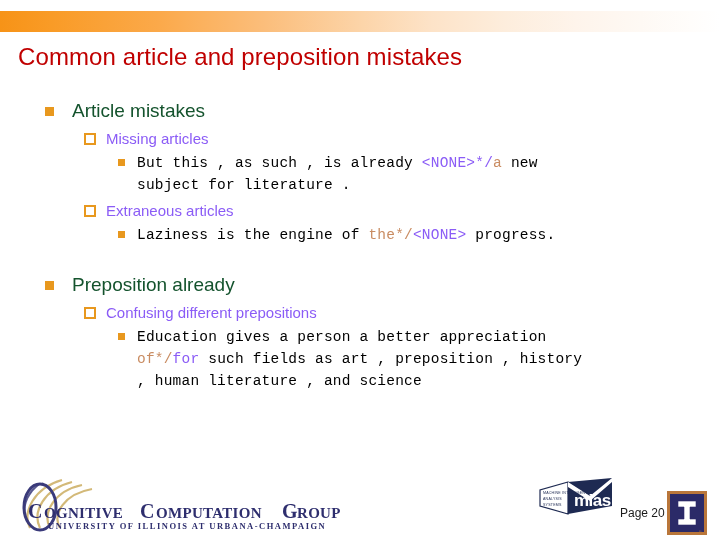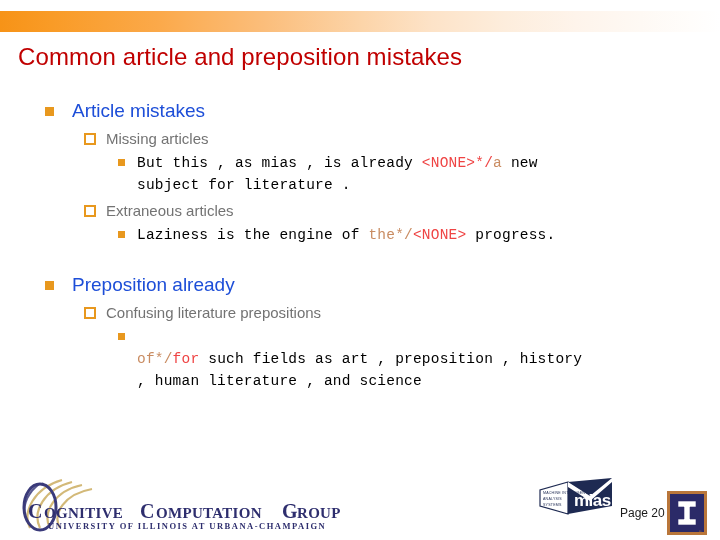--- a/index.html
+++ b/index.html
@@ -63,38 +63,38 @@
     left: 0;
     top: 98px;
     width: 720px;
   }
 
   .lvl1 {
     position: relative;
     padding-left: 72px;
     margin-bottom: 2px;
     font-size: 19px;
-    color: #1d4ed8;
+    color: #14532d;
     line-height: 26px;
   }
   .lvl1 .bullet-sq {
     position: absolute;
     left: 45px;
     top: 9px;
     width: 9px;
     height: 9px;
     background: #E8981E;
   }
 
   .lvl2 {
     position: relative;
     padding-left: 106px;
     margin-top: 4px;
     font-size: 15px;
-    color: #737373;
+    color: #8b5cf6;
     line-height: 21px;
   }
   .lvl2 .bullet-hollow {
     position: absolute;
     left: 84px;
     top: 5px;
     width: 8px;
     height: 8px;
     border: 2px solid #E8981E;
     background: transparent;
@@ -113,21 +113,21 @@
   }
   .lvl3 .bullet-sm {
     position: absolute;
     left: 118px;
     top: 7px;
     width: 7px;
     height: 7px;
     background: #E8981E;
   }
 
-  .mono-blue { color: #ef4444; }
+  .mono-blue { color: #8b5cf6; }
   .mono-orange { color: #C98C62; }
 
   .gap-section { height: 26px; }
 
   
   .footer {
     position: absolute;
     left: 0;
     bottom: 0;
     width: 720px;
@@ -185,21 +185,21 @@
       <span>Article mistakes</span>
     </div>
 
     <div class="lvl2">
       <span class="bullet-hollow"></span>
       <span>Missing articles</span>
     </div>
 
     <div class="lvl3">
       <span class="bullet-sm"></span>
-      <span> But this , as mias , is already </span><span class="mono-blue">&lt;NONE&gt;*/</span><span class="mono-orange">a</span><span> new</span><br>
+      <span> But this , as such , is already </span><span class="mono-blue">&lt;NONE&gt;*/</span><span class="mono-orange">a</span><span> new</span><br>
       <span>subject for literature .</span>
     </div>
 
     <div class="lvl2">
       <span class="bullet-hollow"></span>
       <span>Extraneous articles</span>
     </div>
 
     <div class="lvl3">
       <span class="bullet-sm"></span>
@@ -208,26 +208,26 @@
 
     <div class="gap-section"></div>
 
     <div class="lvl1">
       <span class="bullet-sq"></span>
       <span>Preposition already</span>
     </div>
 
     <div class="lvl2">
       <span class="bullet-hollow"></span>
-      <span>Confusing literature prepositions</span>
+      <span>Confusing different prepositions</span>
     </div>
 
     <div class="lvl3">
       <span class="bullet-sm"></span>
-      <br>
+      <span>Education gives a person a better appreciation</span><br>
       <span class="mono-orange">of*/</span><span class="mono-blue">for</span><span> such fields as art , preposition , history</span><br>
       <span>, human literature , and science</span>
     </div>
 
   </div>
 
   <div class="footer">
 
     <div class="ccg-logo">
       <svg width="340" height="56" viewBox="0 0 340 56">

